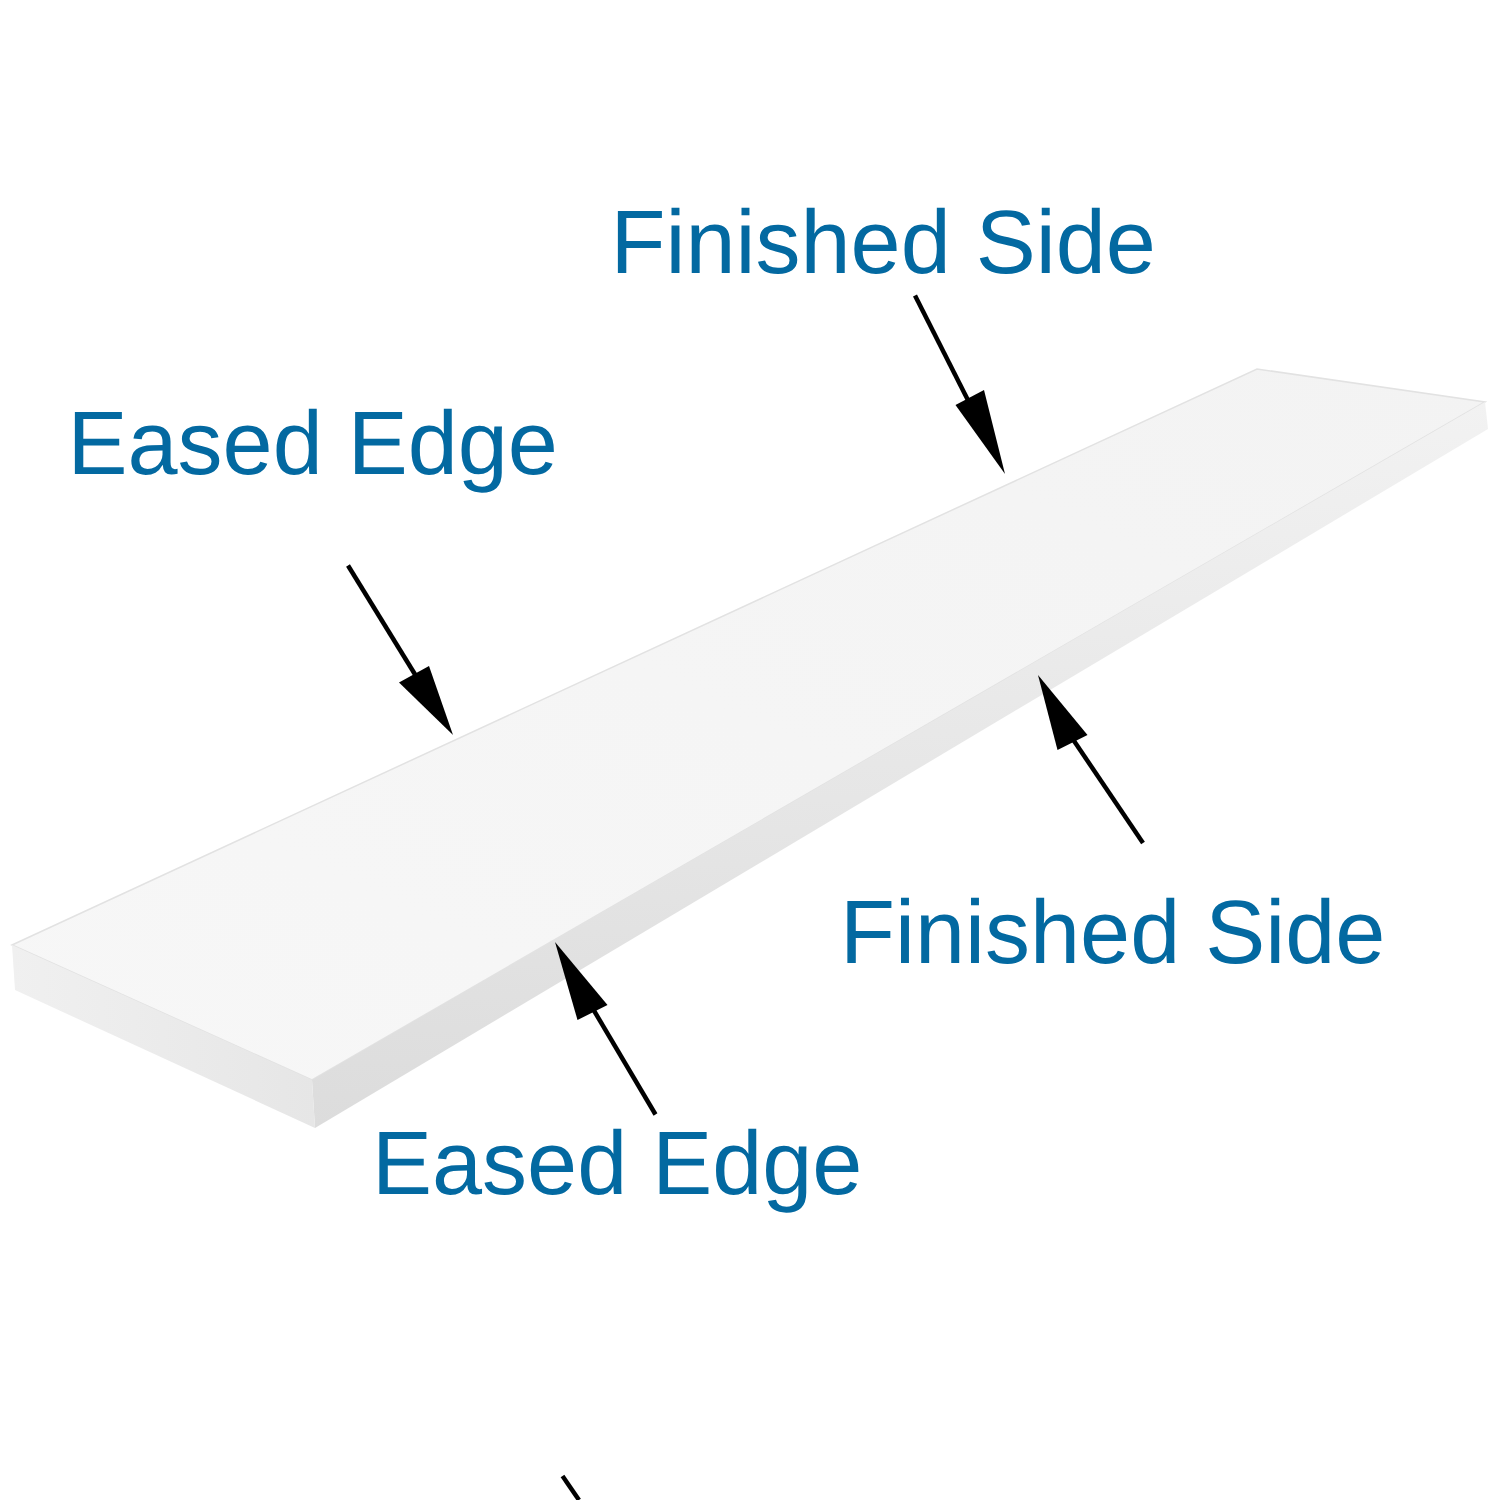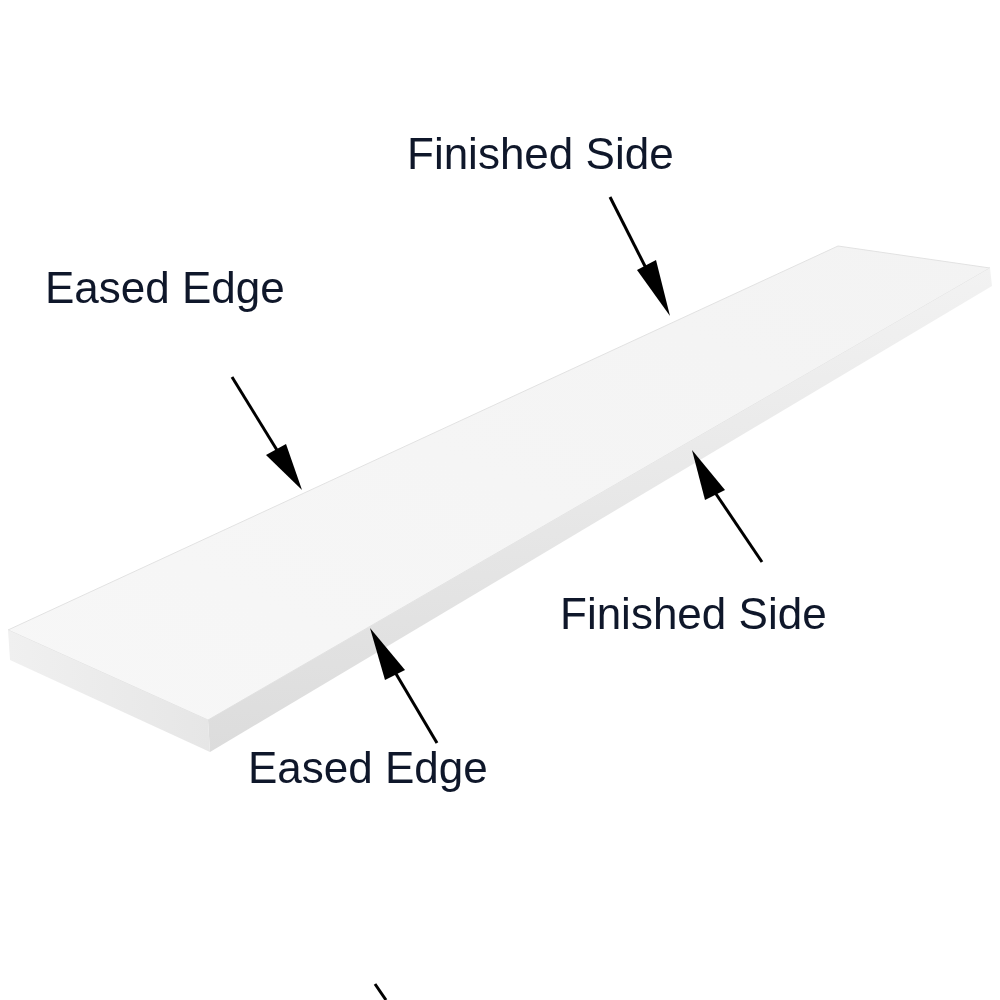--- a/index.html
+++ b/index.html
@@ -1,18 +1,18 @@
 <!DOCTYPE html>
 <html><head>
 <meta charset="utf-8">
 <style>
   html, body { margin: 0; padding: 0; background: #ffffff; }
   .stage { position: relative; width: 1000px; height: 1000px; overflow: hidden; background: #ffffff; font-family: "Liberation Sans", sans-serif; }
   svg.art { position: absolute; left: 0; top: 0; }
-  .label { position: absolute; font-size: 44px; color: #0f172a; white-space: nowrap; line-height: 1; letter-spacing: 0px; }
+  .label { position: absolute; font-size: 60px; color: #0369a1; white-space: nowrap; line-height: 1; letter-spacing: 0px; }
 </style>
 </head>
 <body>
 
 <div class="stage">
   <svg class="art" width="1000" height="1000" viewBox="0 0 1000 1000">
     <defs>
       <linearGradient id="topGrad" x1="0" y1="1" x2="1" y2="0">
         <stop offset="0" stop-color="#f7f7f7"></stop>
         <stop offset="1" stop-color="#f3f3f3"></stop>

